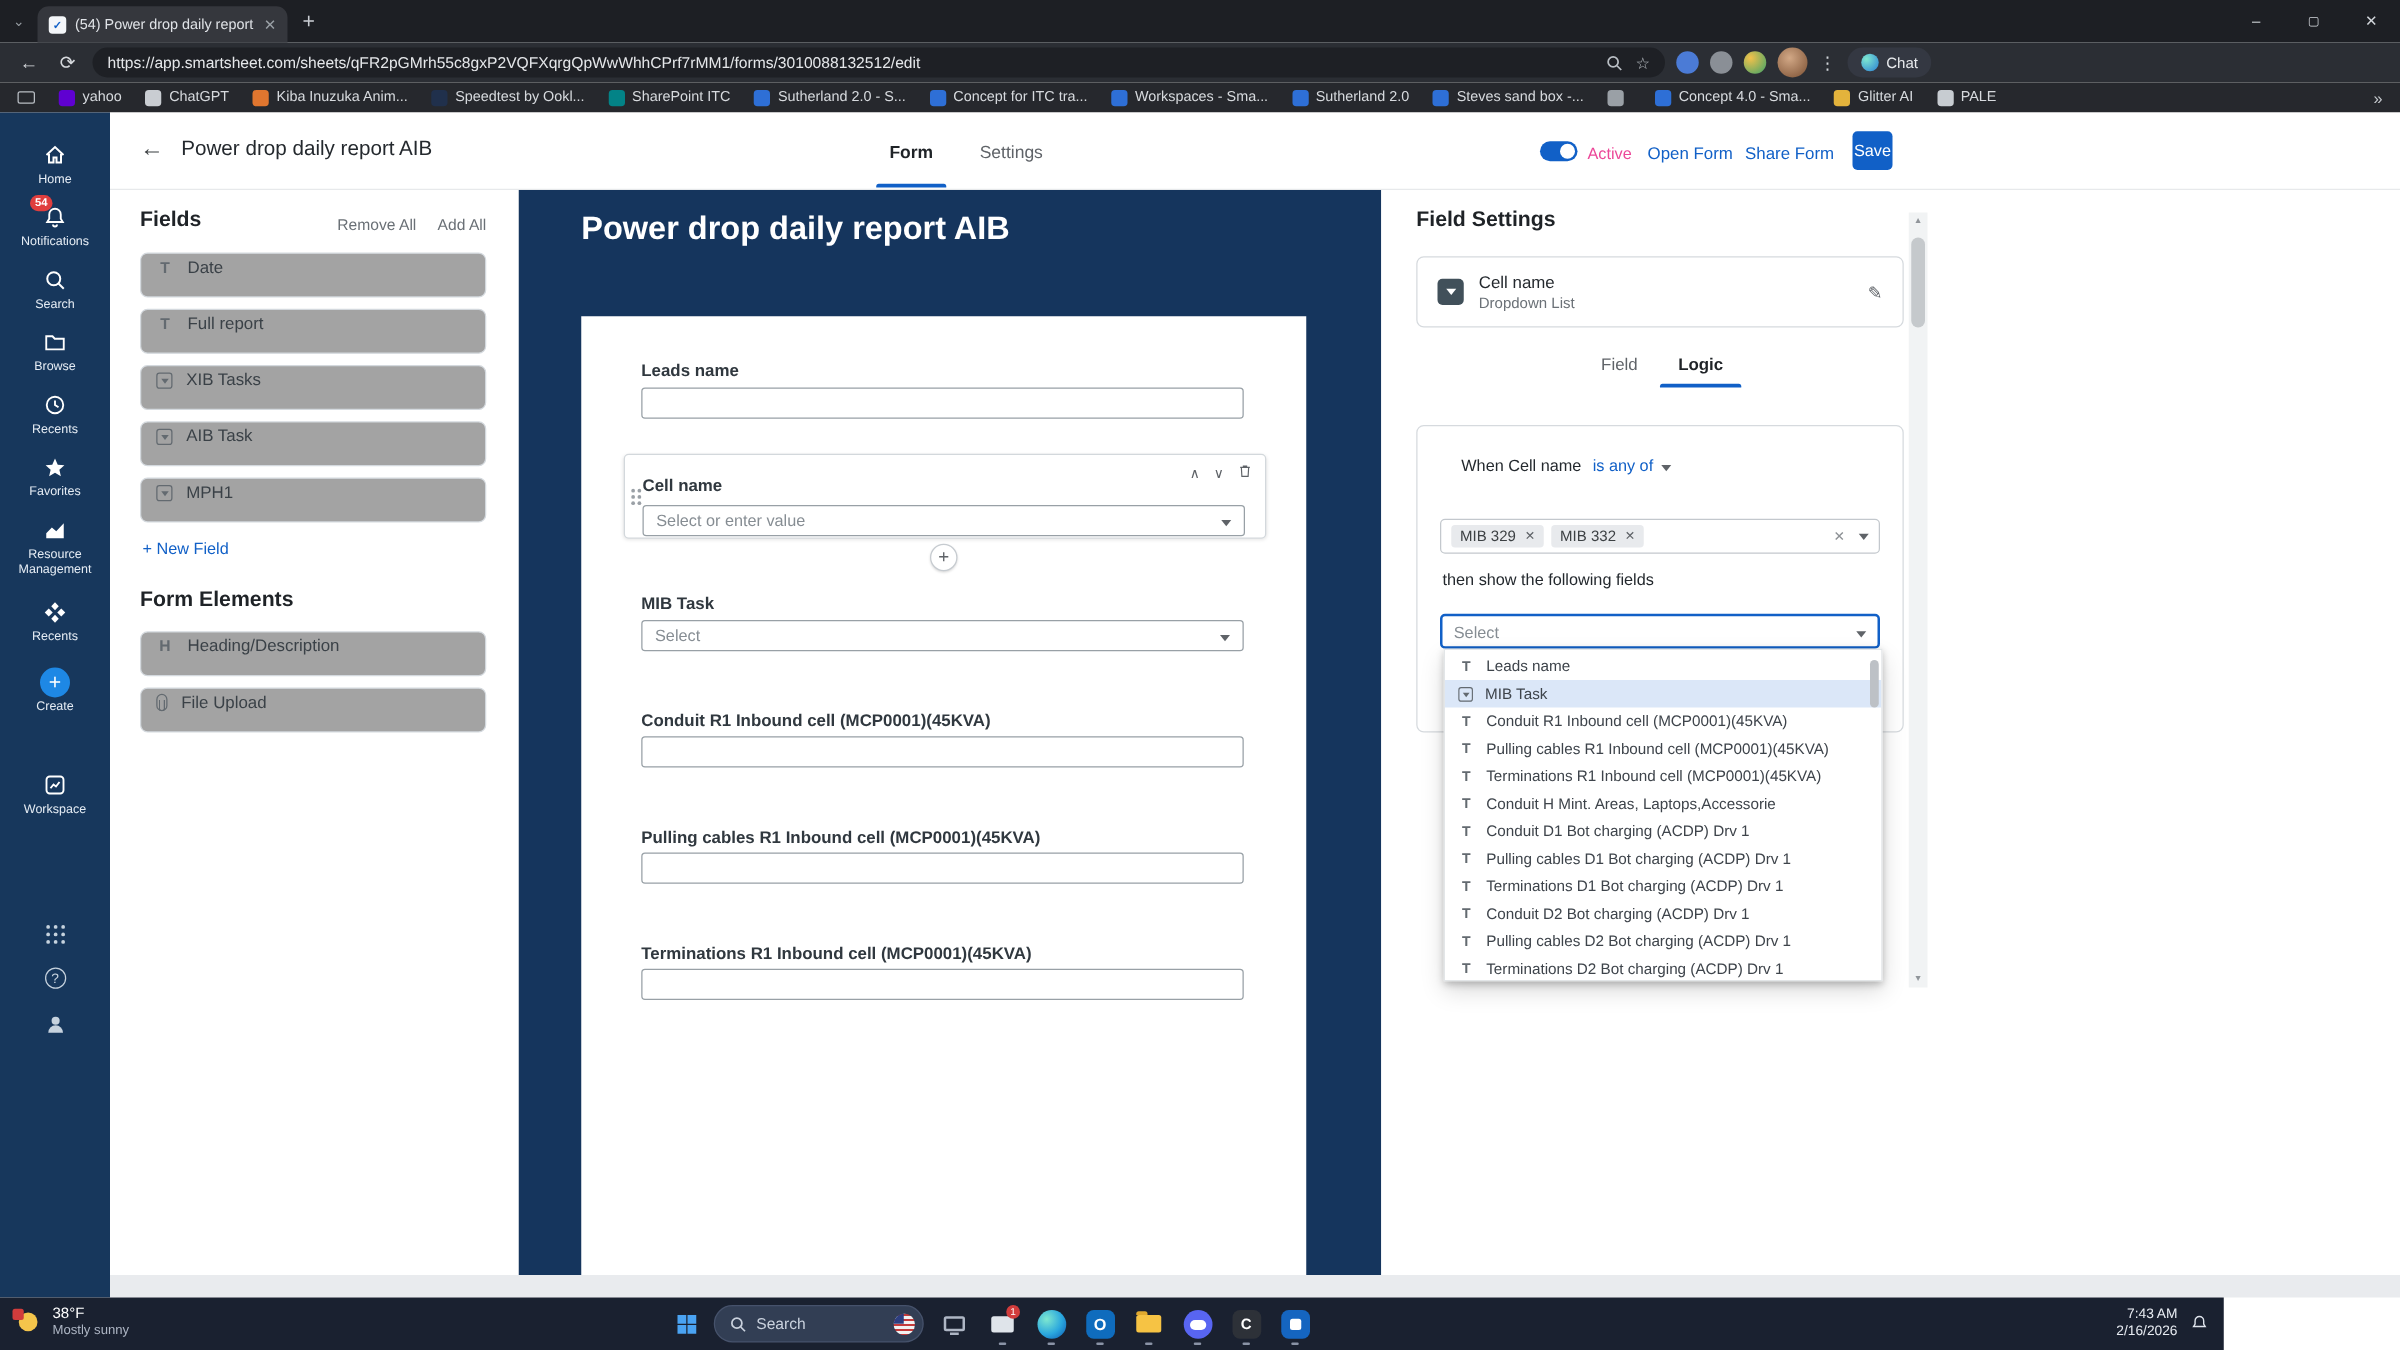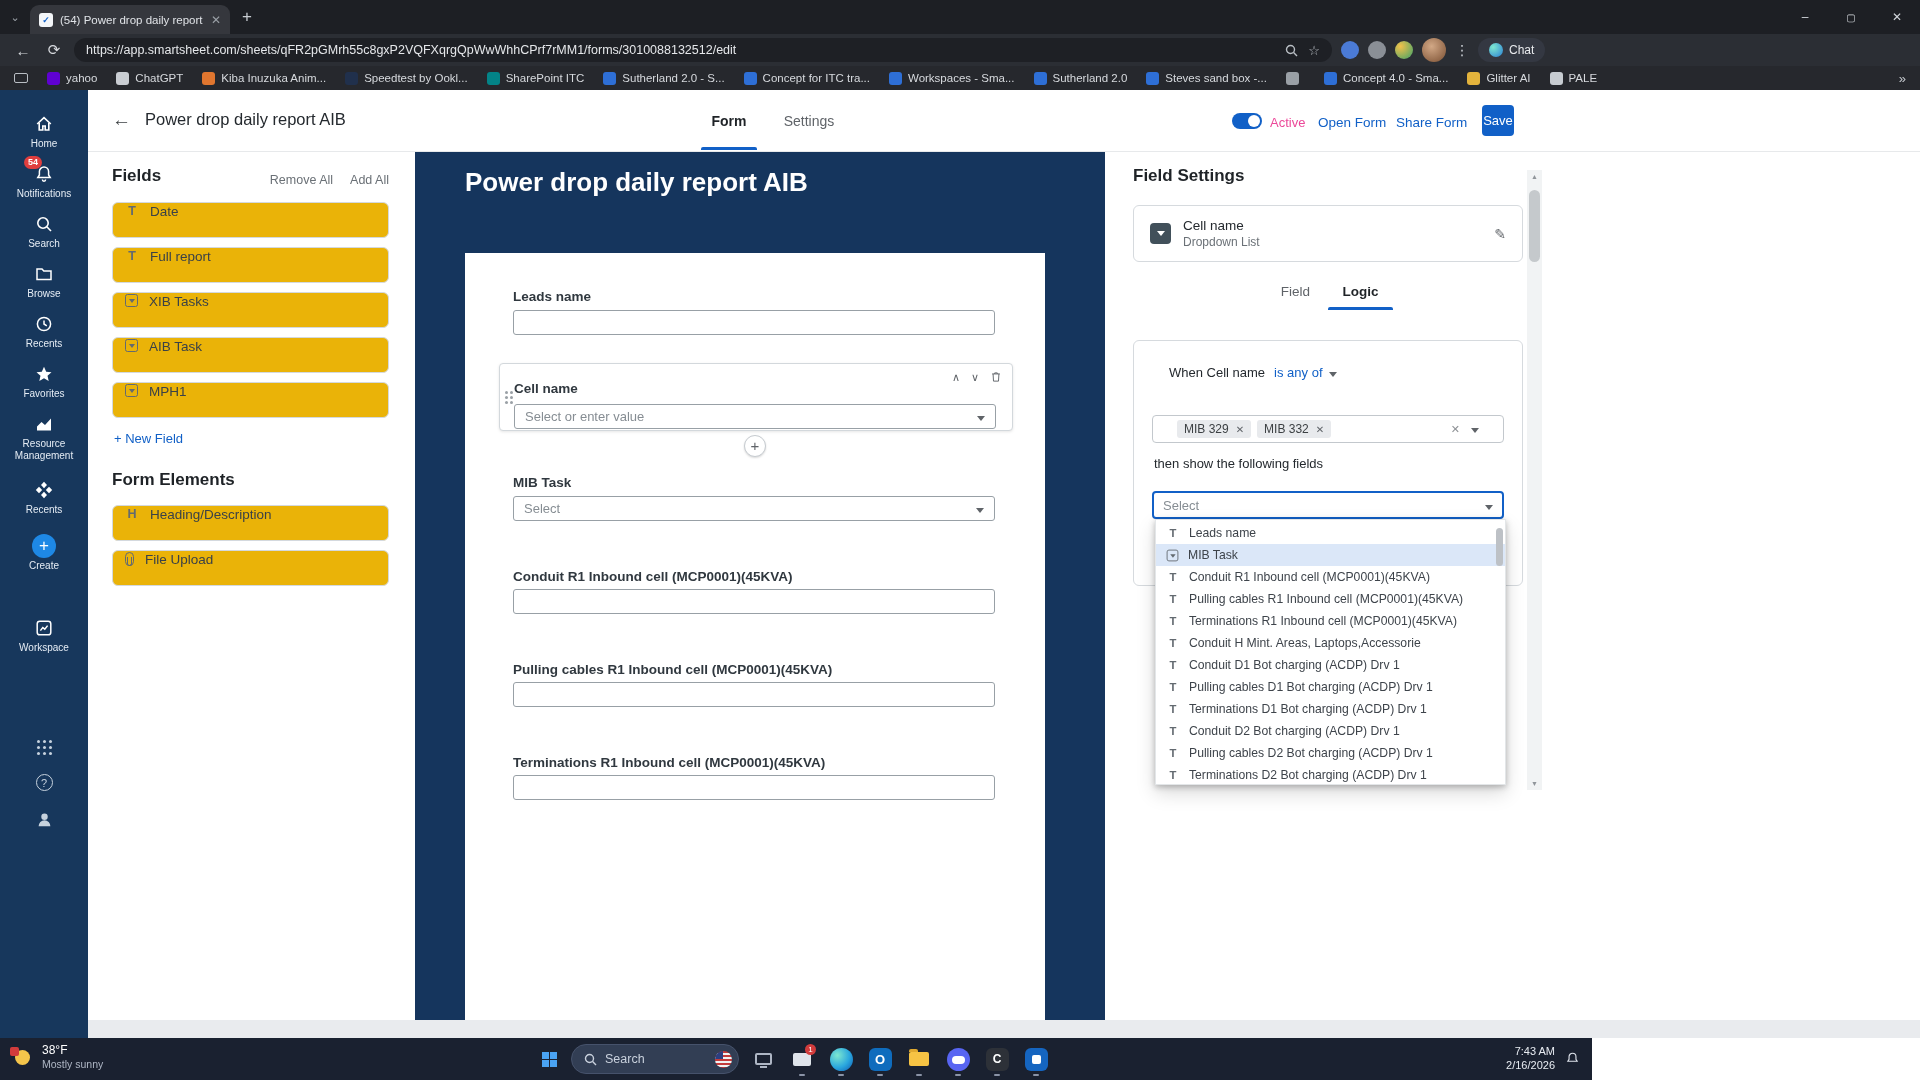--- a/index.html
+++ b/index.html
@@ -82,21 +82,21 @@
   .active-label{position:absolute;left:1182px;top:25px;font-size:13px;color:#ec4899}
   .hlink{position:absolute;top:25px;font-size:13.5px;color:#1160c7}
   .open-form{left:1230px}.share-form{left:1308px}
   .save-btn{position:absolute;left:1394px;top:15px;width:32px;height:31px;background:#1160c7;color:#fff;border:none;border-radius:4px;font-size:13px;font-family:"Liberation Sans",sans-serif}
 
   
   .fields-panel{position:absolute;left:88px;top:152px;width:327px;height:868px;background:#fff}
   .fp-title{position:absolute;left:24px;top:14px;font-size:17px;font-weight:700;color:#1f2327}
   .fp-actions{position:absolute;right:26px;top:21px;display:flex;gap:17px;font-size:12.5px;color:#6a7076}
   .fp-body{position:absolute;left:24px;right:26px;top:50px}
-  .fitem{display:flex;align-items:flex-start;height:36px;border:1px solid #d4d9de;border-radius:6px;margin-bottom:9px;padding:1px 12px;gap:11px;font-size:13.5px;color:#3a4147;background:#eab308}
+  .fitem{display:flex;align-items:flex-end;height:36px;border:1px solid #d4d9de;border-radius:6px;margin-bottom:9px;padding:16px 12px;gap:11px;font-size:13.5px;color:#3a4147;background:#a3a3a3}
   .ficon{display:inline-flex;align-items:center;justify-content:center;width:14px;height:14px;flex:0 0 auto}
   .ficon[data-icon="text"]::before{content:"T";font-size:12.5px;font-weight:700;color:#636a70}
   .ficon[data-icon="heading"]::before{content:"H";font-size:12.5px;font-weight:700;color:#636a70}
   .ficon[data-icon="dropdown"]{width:13px;height:13px;border:1.5px solid #636a70;border-radius:2.5px}
   .ficon[data-icon="dropdown"]::before{content:"";border-left:3.5px solid transparent;border-right:3.5px solid transparent;border-top:4.5px solid #636a70;margin-top:1px}
   .ficon[data-icon="divider"]{width:13px;height:8px;border-top:2px solid #636a70;border-bottom:2px solid #636a70;border-radius:0}
   .ficon[data-icon="attachment"]{width:9px;height:14px;border:1.6px solid #636a70;border-radius:4.5px;position:relative}
   .ficon[data-icon="attachment"]::before{content:"";position:absolute;left:1px;top:4px;width:3px;height:8px;border:1.3px solid #636a70;border-top:none;border-radius:0 0 2.5px 2.5px}
   .new-field{margin:13px 0 24px 2px;font-size:13px;color:#1160c7}
   .fp-sub{font-size:17px;font-weight:700;color:#1f2327;margin-bottom:15px}
@@ -135,21 +135,21 @@
   .pencil::before{content:"✎"}
   .fs-tabs{position:absolute;left:158px;top:122px;display:flex}
   .fs-tab{width:65px;height:34px;display:flex;align-items:center;justify-content:center;font-size:13.5px;position:relative}
   .fs-tab.t-field{color:#5f6368}
   .fs-tab.t-logic{color:#1f2327;font-weight:700}
   .fs-tab.t-logic::after{content:"";position:absolute;left:0;right:0;bottom:-2px;height:3px;background:#1160c7;border-radius:2px 2px 0 0}
   .logic-card{position:absolute;left:28px;top:188px;width:390px;height:246px;border:1px solid #d6dade;border-radius:6px;z-index:1}
   .when-row{position:absolute;left:35px;top:24px;display:flex;align-items:flex-end;gap:9px;font-size:13px}
   .when-label{color:#24292e}
   .condition{color:#1160c7;display:flex;align-items:center;gap:6px}
-  .chips-box{position:absolute;left:18px;right:18px;top:74px;height:28px;border:1px solid #c3c8cd;border-radius:4px;display:flex;align-items:center;padding:0 24px;gap:6px}
+  .chips-box{position:absolute;left:18px;right:18px;top:74px;height:28px;border:1px solid #c3c8cd;border-radius:4px;display:flex;align-items:center;padding:0 8px;gap:6px}
   .chips-host{display:contents}
   .chip{display:inline-flex;align-items:center;gap:7px;background:#e8eaed;border-radius:3px;padding:2px 7px;font-size:12px;color:#3c4043}
   .chip-x{color:#5f6368;font-size:10px}
   .chip-x::before{content:"✕"}
   .chips-right{margin-left:auto;display:flex;align-items:center;gap:11px;color:#8d9195;font-size:11px}
   .clear-x::before{content:"✕"}
   .then-label{position:absolute;left:20px;top:115px;font-size:13px;color:#24292e}
   .logic-select{position:absolute;left:18px;right:18px;top:150px;height:28px;border:2px solid #1160c7;border-radius:4px;display:flex;align-items:center;padding:0 9px;font-size:13px;color:#868d93;justify-content:space-between;background:#fff}
   .dropdown{position:absolute;left:50px;top:367px;width:351px;height:266px;background:#fff;z-index:5;border:1px solid #e3e6e8;box-shadow:0 2px 6px rgba(0,0,0,.25),0 8px 18px rgba(0,0,0,.15);padding-top:2px;overflow:hidden}
   .dd-row{display:flex;align-items:center;gap:9px;height:22px;padding:0 10px;font-size:12.2px;color:#3e444b;white-space:nowrap;overflow:hidden}
@@ -158,21 +158,21 @@
   .dd-scroll{position:absolute;right:2px;top:8px;width:7px;height:38px;border-radius:4px;background:#bdc1c6}
   .v-scrollbar{position:absolute;left:422px;top:18px;width:15px;height:620px;background:#f1f3f4}
   .sb-arrow{position:absolute;left:0;width:15px;height:13px;color:#90959a;font-size:7px;text-align:center;line-height:13px}
   .sb-up{top:0}.sb-up::before{content:"▲"}
   .sb-down{bottom:0}.sb-down::before{content:"▼"}
   .sb-thumb{position:absolute;left:2px;top:20px;width:11px;height:72px;border-radius:6px;background:#c5c9cc}
 
   .bottom-strip{position:absolute;left:88px;top:1020px;width:1832px;height:18px;background:#e9ebee}
 
   
-  .taskbar{position:absolute;left:0;top:1038px;width:1592px;height:42px;background:#1a2130}
+  .taskbar{position:absolute;left:0;top:1038px;width:1779px;height:42px;background:#1a2130}
   .tb-weather{position:absolute;left:10px;top:5px;display:flex;align-items:center;gap:8px}
   .weather-icon{position:relative;width:24px;height:24px}
   .weather-sun{position:absolute;left:5px;top:5px;width:15px;height:15px;border-radius:50%;background:#f4c54b}
   .weather-badge{position:absolute;left:0;top:2px;width:9px;height:9px;background:#d23c3c;border-radius:2px}
   .tb-temp{font-size:12px;color:#fff}
   .tb-cond{font-size:10.5px;color:#aeb6c4;margin-top:1px}
   .tb-center{position:absolute;left:536px;top:4px;display:flex;align-items:center;gap:9px}
   .start-logo{width:26px;height:34px;display:flex;align-items:center;justify-content:center}
   .start-sq{width:15px;height:15px;display:grid;grid-template-columns:7px 7px;grid-template-rows:7px 7px;gap:1.5px}
   .start-sq i{background:#4aa3f2}

